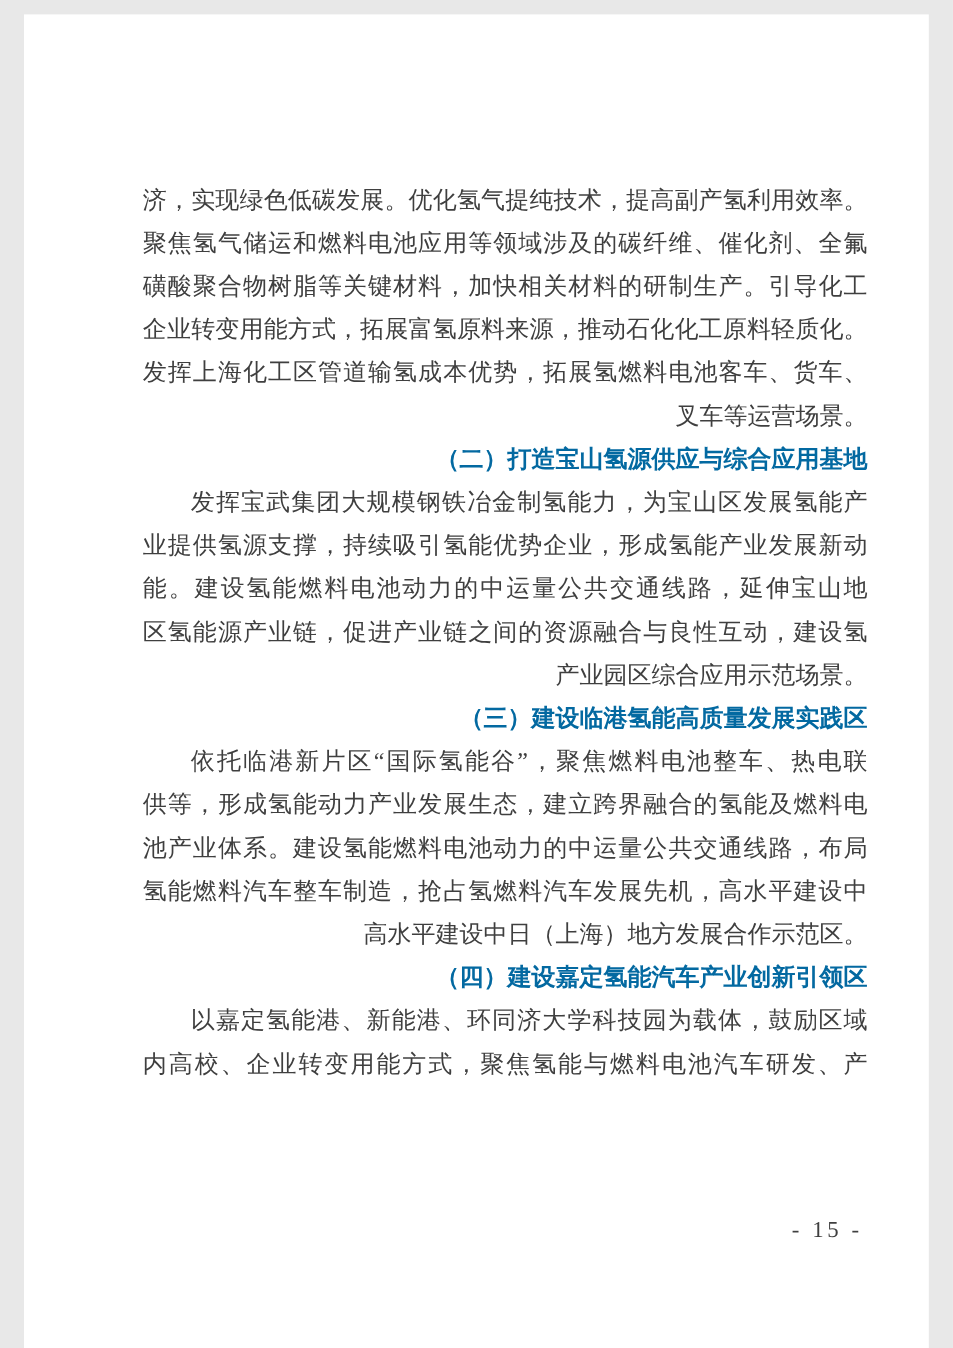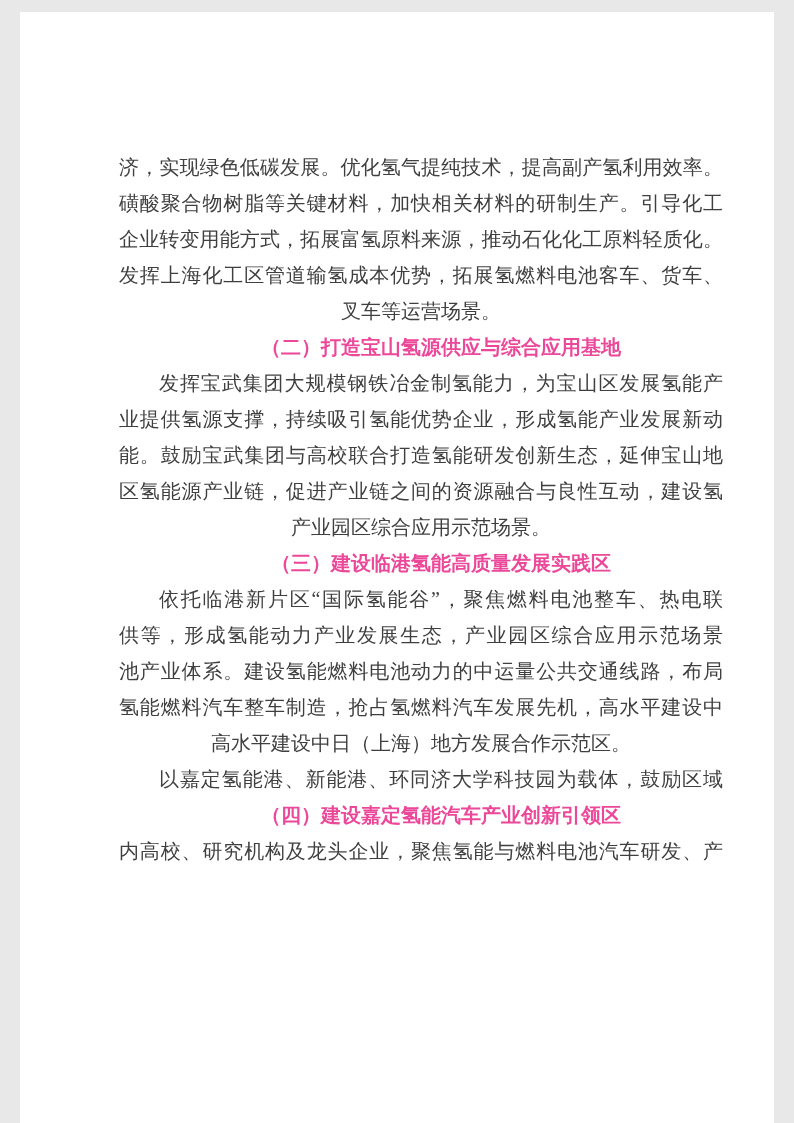--- a/index.html
+++ b/index.html
@@ -20,66 +20,68 @@
   .content {
     position: absolute;
     left: 99px;
     top: 137px;
     width: 604px;
   }
   .line {
     height: 36px;
     line-height: 36px;
     font-size: 20px;
-    text-align: center;
+    text-align: right;
     overflow: hidden;
   }
   .line.just {
     text-align: justify;
     text-align-last: justify;
     text-justify: inter-character;
   }
   .line.ind {
     text-indent: 40px;
   }
   .line.heading {
     font-weight: bold;
-    color: #ec4899;
+    color: #0369a1;
   }
   .page-number {
     position: absolute;
     left: 99px;
     top: 1000px;
     width: 600px;
     text-align: right;
     font-size: 19px;
     line-height: 28px;
     letter-spacing: 3px;
     color: #3f3f3f;
   }
 </style>
 </head>
 <body>
 
 <div class="page">
   <div class="content">
       <div class="line just">济，实现绿色低碳发展。优化氢气提纯技术，提高副产氢利用效率。</div>
+      <div class="line just">聚焦氢气储运和燃料电池应用等领域涉及的碳纤维、催化剂、全氟</div>
       <div class="line just">磺酸聚合物树脂等关键材料，加快相关材料的研制生产。引导化工</div>
       <div class="line just">企业转变用能方式，拓展富氢原料来源，推动石化化工原料轻质化。</div>
       <div class="line just">发挥上海化工区管道输氢成本优势，拓展氢燃料电池客车、货车、</div>
       <div class="line">叉车等运营场景。</div>
       <div class="line heading ind">（二）打造宝山氢源供应与综合应用基地</div>
       <div class="line just ind">发挥宝武集团大规模钢铁冶金制氢能力，为宝山区发展氢能产</div>
       <div class="line just">业提供氢源支撑，持续吸引氢能优势企业，形成氢能产业发展新动</div>
-      <div class="line just">能。鼓励宝武集团与高校联合打造氢能研发创新生态，延伸宝山地</div>
+      <div class="line just">能。建设氢能燃料电池动力的中运量公共交通线路，延伸宝山地</div>
       <div class="line just">区氢能源产业链，促进产业链之间的资源融合与良性互动，建设氢</div>
       <div class="line">产业园区综合应用示范场景。</div>
       <div class="line heading ind">（三）建设临港氢能高质量发展实践区</div>
       <div class="line just ind">依托临港新片区“国际氢能谷”，聚焦燃料电池整车、热电联</div>
-      <div class="line just">供等，形成氢能动力产业发展生态，产业园区综合应用示范场景</div>
+      <div class="line just">供等，形成氢能动力产业发展生态，建立跨界融合的氢能及燃料电</div>
       <div class="line just">池产业体系。建设氢能燃料电池动力的中运量公共交通线路，布局</div>
       <div class="line just">氢能燃料汽车整车制造，抢占氢燃料汽车发展先机，高水平建设中日，</div>
       <div class="line">高水平建设中日（上海）地方发展合作示范区。</div>
+      <div class="line heading ind">（四）建设嘉定氢能汽车产业创新引领区</div>
       <div class="line just ind">以嘉定氢能港、新能港、环同济大学科技园为载体，鼓励区域</div>
-      <div class="line heading ind">（四）建设嘉定氢能汽车产业创新引领区</div>
-      <div class="line just">内高校、研究机构及龙头企业，聚焦氢能与燃料电池汽车研发、产</div>
+      <div class="line just">内高校、企业转变用能方式，聚焦氢能与燃料电池汽车研发、产</div>
     </div>
+  <div class="page-number">- 15 -</div>
 </div>
 
 </body></html>

